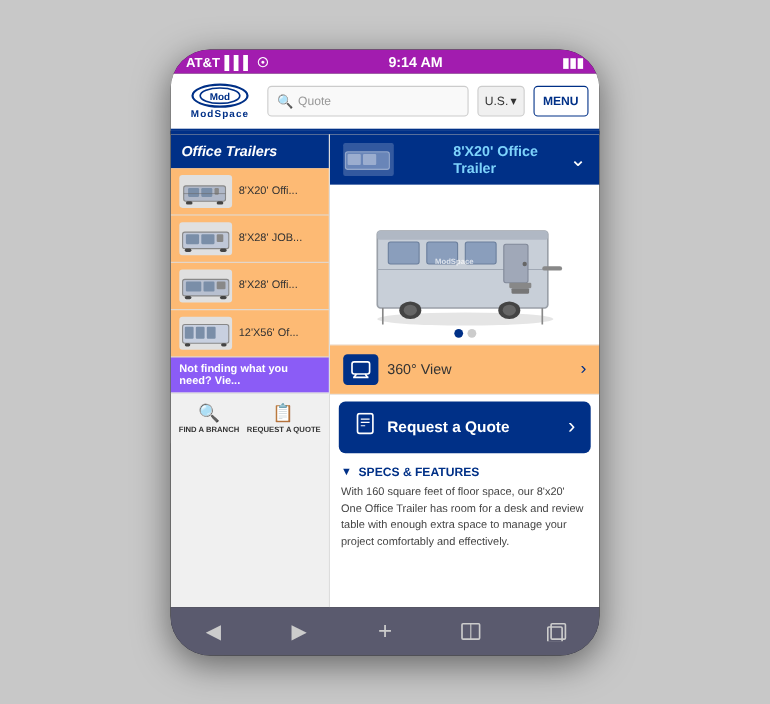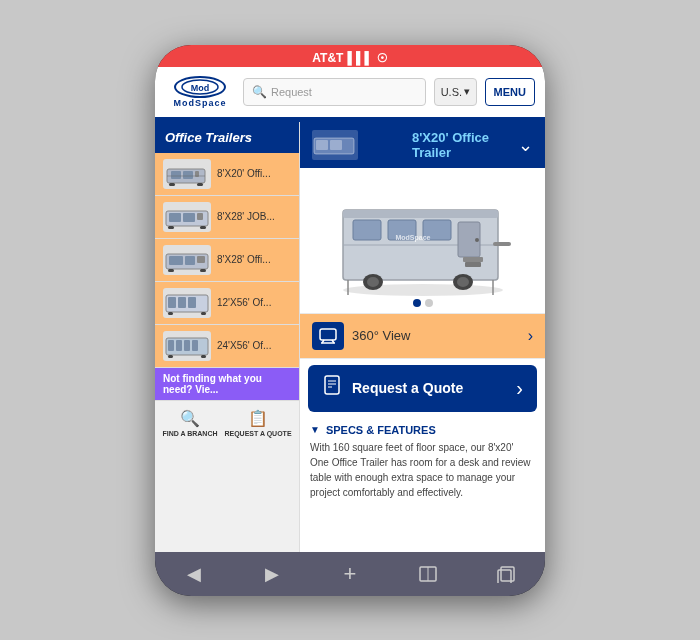--- a/index.html
+++ b/index.html
@@ -18,30 +18,29 @@
       background: #1a1a1a;
       border-radius: 36px;
       padding: 0;
       box-shadow: 0 8px 32px rgba(0,0,0,0.5);
       overflow: hidden;
       position: relative;
     }
 
     
     .status-bar {
-      background: #ef4444;
+      background: #a21caf;
       color: #fff;
       font-size: 12px;
       font-weight: 600;
       display: flex;
       justify-content: space-between;
       align-items: center;
       padding: 6px 14px 4px;
       height: 22px;
-      flex-direction: column;
     }
     .status-left { display: flex; align-items: center; gap: 4px; }
     .status-right { display: flex; align-items: center; gap: 4px; }
 
     
     .app-header {
       background: #fff;
       border-bottom: 2px solid #003087;
       display: flex;
       align-items: center;
@@ -370,21 +369,21 @@
       <div class="logo-oval">
         <svg width="40" height="16" viewBox="0 0 40 16">
           <ellipse cx="20" cy="8" rx="18" ry="7" fill="none" stroke="#003087" stroke-width="1.5"></ellipse>
           <text x="20" y="12" text-anchor="middle" font-size="9" font-weight="900" fill="#003087">Mod</text>
         </svg>
       </div>
       <div style="font-size:9px; color:#003087; font-weight:700; letter-spacing:1px;">ModSpace</div>
     </div>
     <div class="search-box">
       <span>🔍</span>
-      <span style="font-size:11px; color:#999;">Request</span>
+      <span style="font-size:11px; color:#999;">Quote</span>
     </div>
     <div class="country-btn">
       <span>U.S.</span>
       <span>▾</span>
     </div>
     <div class="menu-btn">
       <span>MENU</span>
     </div>
   </div>
 
@@ -446,34 +445,20 @@
             <rect x="3" y="7" width="8" height="11" rx="1" fill="#7a8ea8"></rect>
             <rect x="13" y="7" width="8" height="11" rx="1" fill="#7a8ea8"></rect>
             <rect x="23" y="7" width="8" height="11" rx="1" fill="#7a8ea8"></rect>
             <rect x="3" y="22" width="5" height="3" rx="1.5" fill="#444"></rect>
             <rect x="36" y="22" width="5" height="3" rx="1.5" fill="#444"></rect>
           </svg>
         </div>
         <div class="sidebar-label">12'X56' Of...</div>
       </div>
 
-      <div class="sidebar-item">
-        <div class="sidebar-thumb">
-          <svg class="trailer-svg" viewBox="0 0 44 26">
-            <rect x="1" y="5" width="42" height="17" rx="2" fill="#b8c8d8" stroke="#888" stroke-width="1"></rect>
-            <rect x="3" y="7" width="6" height="11" rx="1" fill="#7a8ea8"></rect>
-            <rect x="11" y="7" width="6" height="11" rx="1" fill="#7a8ea8"></rect>
-            <rect x="19" y="7" width="6" height="11" rx="1" fill="#7a8ea8"></rect>
-            <rect x="27" y="7" width="6" height="11" rx="1" fill="#7a8ea8"></rect>
-            <rect x="3" y="22" width="5" height="3" rx="1.5" fill="#444"></rect>
-            <rect x="36" y="22" width="5" height="3" rx="1.5" fill="#444"></rect>
-          </svg>
-        </div>
-        <div class="sidebar-label">24'X56' Of...</div>
-      </div>
 
       <div class="not-finding">
         <span>Not finding what you need? Vie...</span>
       </div>
 
       <div class="sidebar-icons">
         <div class="sidebar-icon-item">
           <span style="font-size:16px;">🔍</span>
           <span style="font-size:7px; font-weight:700; color:#333;">FIND A BRANCH</span>
         </div>

